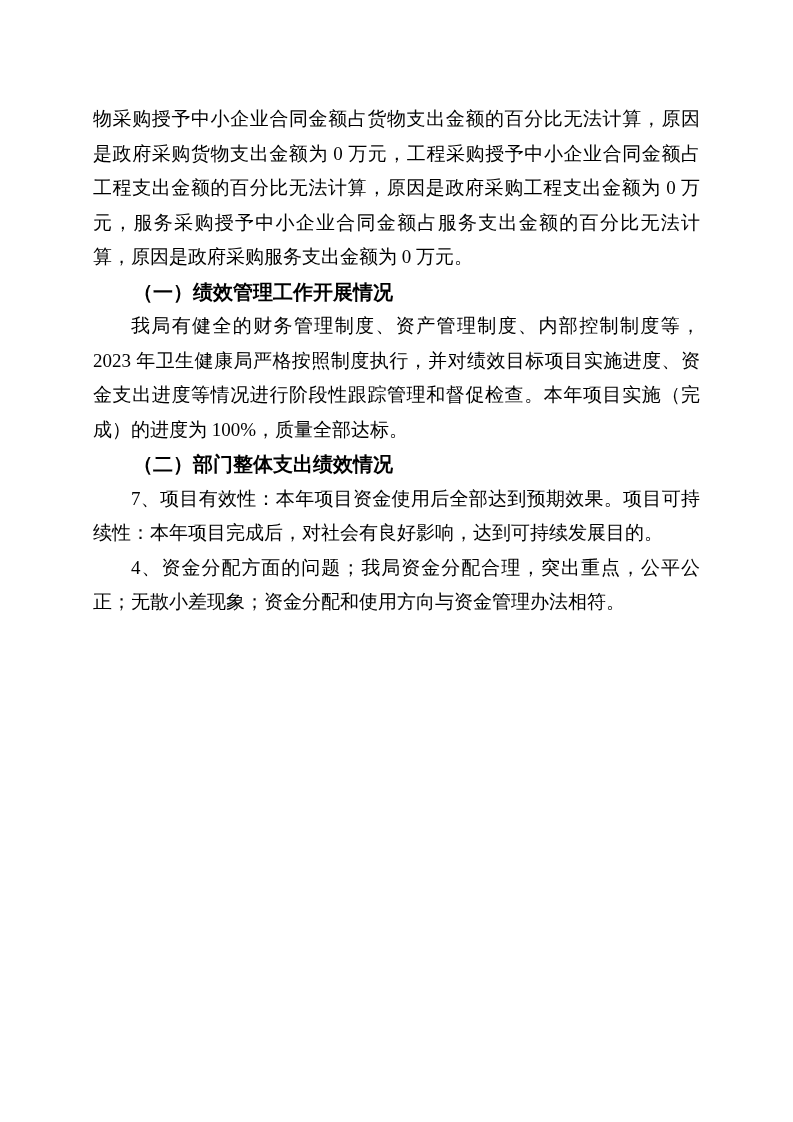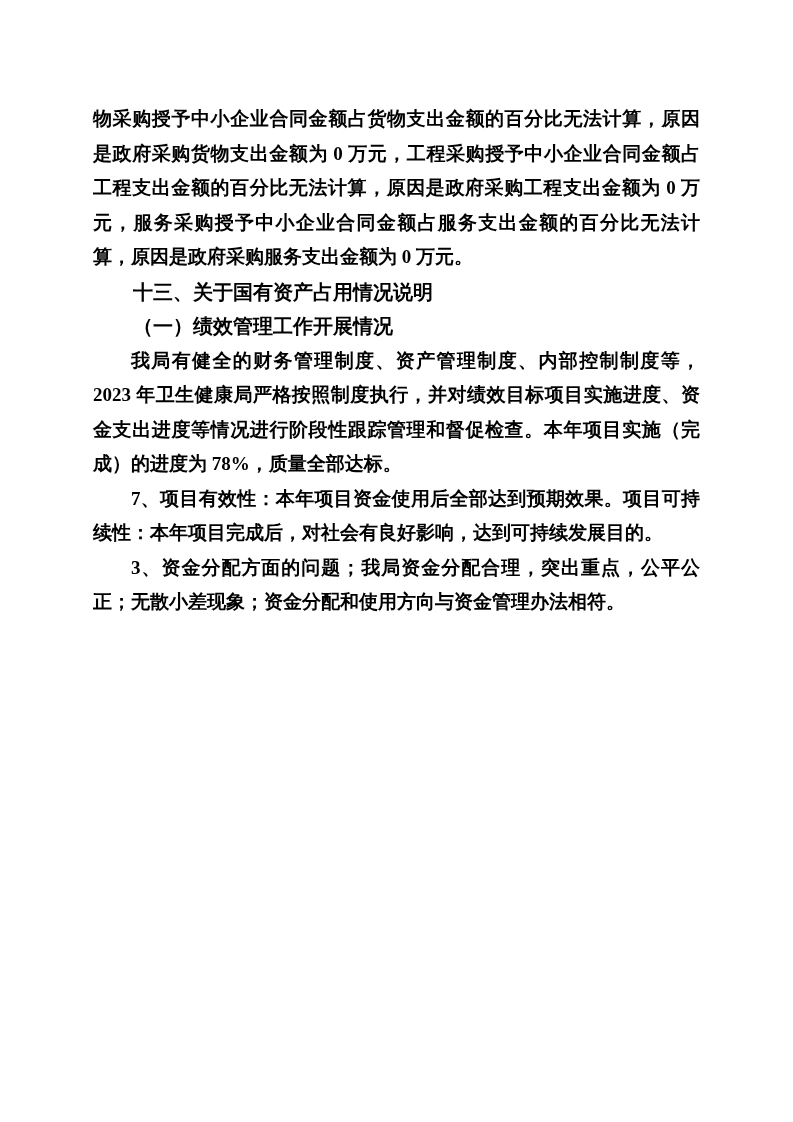--- a/index.html
+++ b/index.html
@@ -24,39 +24,38 @@
     font-size: 19px;
     line-height: 34.5px;
     text-align: justify;
   }
   .content p {
     margin: 0;
     padding: 0;
   }
   p.body-par {
     text-indent: 2em;
-    font-weight: bold;
   }
   p.body-par.no-indent {
     text-indent: 0;
   }
   p.sec-heading,
   p.sub-heading {
     font-family: "Liberation Sans", sans-serif;
     font-weight: 700;
     font-size: 20px;
     text-indent: 2em;
     text-align: left;
   }
 </style>
 </head>
 <body>
 
 <div class="page">
   <div class="content">
       <p class="body-par no-indent">物采购授予中小企业合同金额占货物支出金额的百分比无法计算，原因是政府采购货物支出金额为 0 万元，工程采购授予中小企业合同金额占工程支出金额的百分比无法计算，原因是政府采购工程支出金额为 0 万元，服务采购授予中小企业合同金额占服务支出金额的百分比无法计算，原因是政府采购服务支出金额为 0 万元。</p>
-      <p class="sec-heading">十三、关于国有资产占用情况说明</p>
       <p class="sub-heading">（一）绩效管理工作开展情况</p>
-      <p class="body-par">我局有健全的财务管理制度、资产管理制度、内部控制制度等，2023 年卫生健康局严格按照制度执行，并对绩效目标项目实施进度、资金支出进度等情况进行阶段性跟踪管理和督促检查。本年项目实施（完成）的进度为 78%，质量全部达标。</p>
+      <p class="body-par">我局有健全的财务管理制度、资产管理制度、内部控制制度等，2023 年卫生健康局严格按照制度执行，并对绩效目标项目实施进度、资金支出进度等情况进行阶段性跟踪管理和督促检查。本年项目实施（完成）的进度为 100%，质量全部达标。</p>
+      <p class="sub-heading">（二）部门整体支出绩效情况</p>
       <p class="body-par">7、项目有效性：本年项目资金使用后全部达到预期效果。项目可持续性：本年项目完成后，对社会有良好影响，达到可持续发展目的。</p>
-      <p class="body-par">3、资金分配方面的问题；我局资金分配合理，突出重点，公平公正；无散小差现象；资金分配和使用方向与资金管理办法相符。</p>
+      <p class="body-par">4、资金分配方面的问题；我局资金分配合理，突出重点，公平公正；无散小差现象；资金分配和使用方向与资金管理办法相符。</p>
     </div>
 </div>
 
 </body></html>

